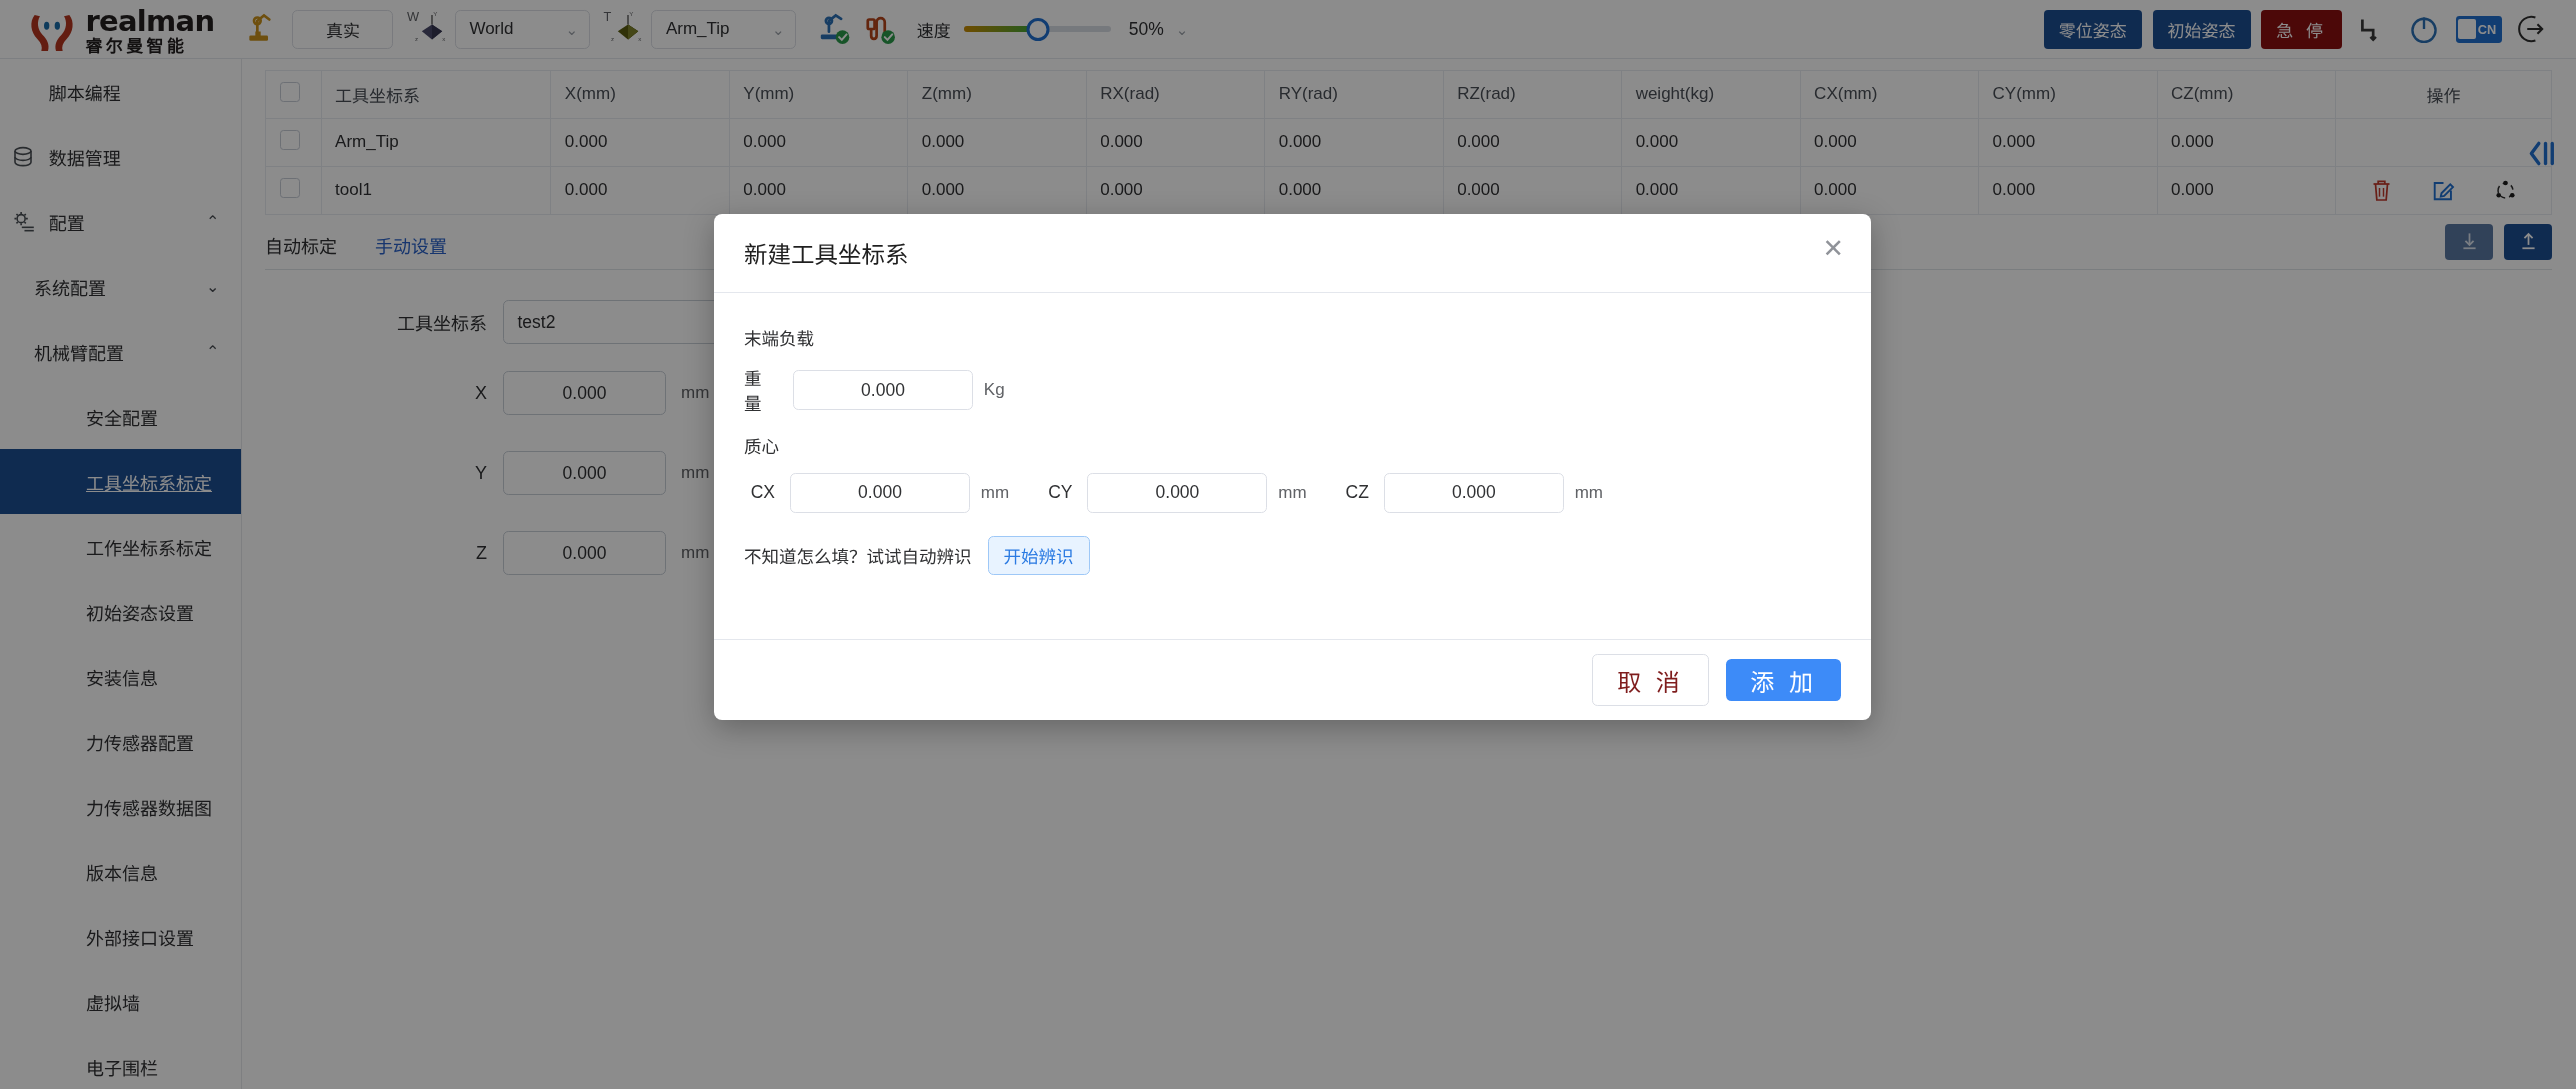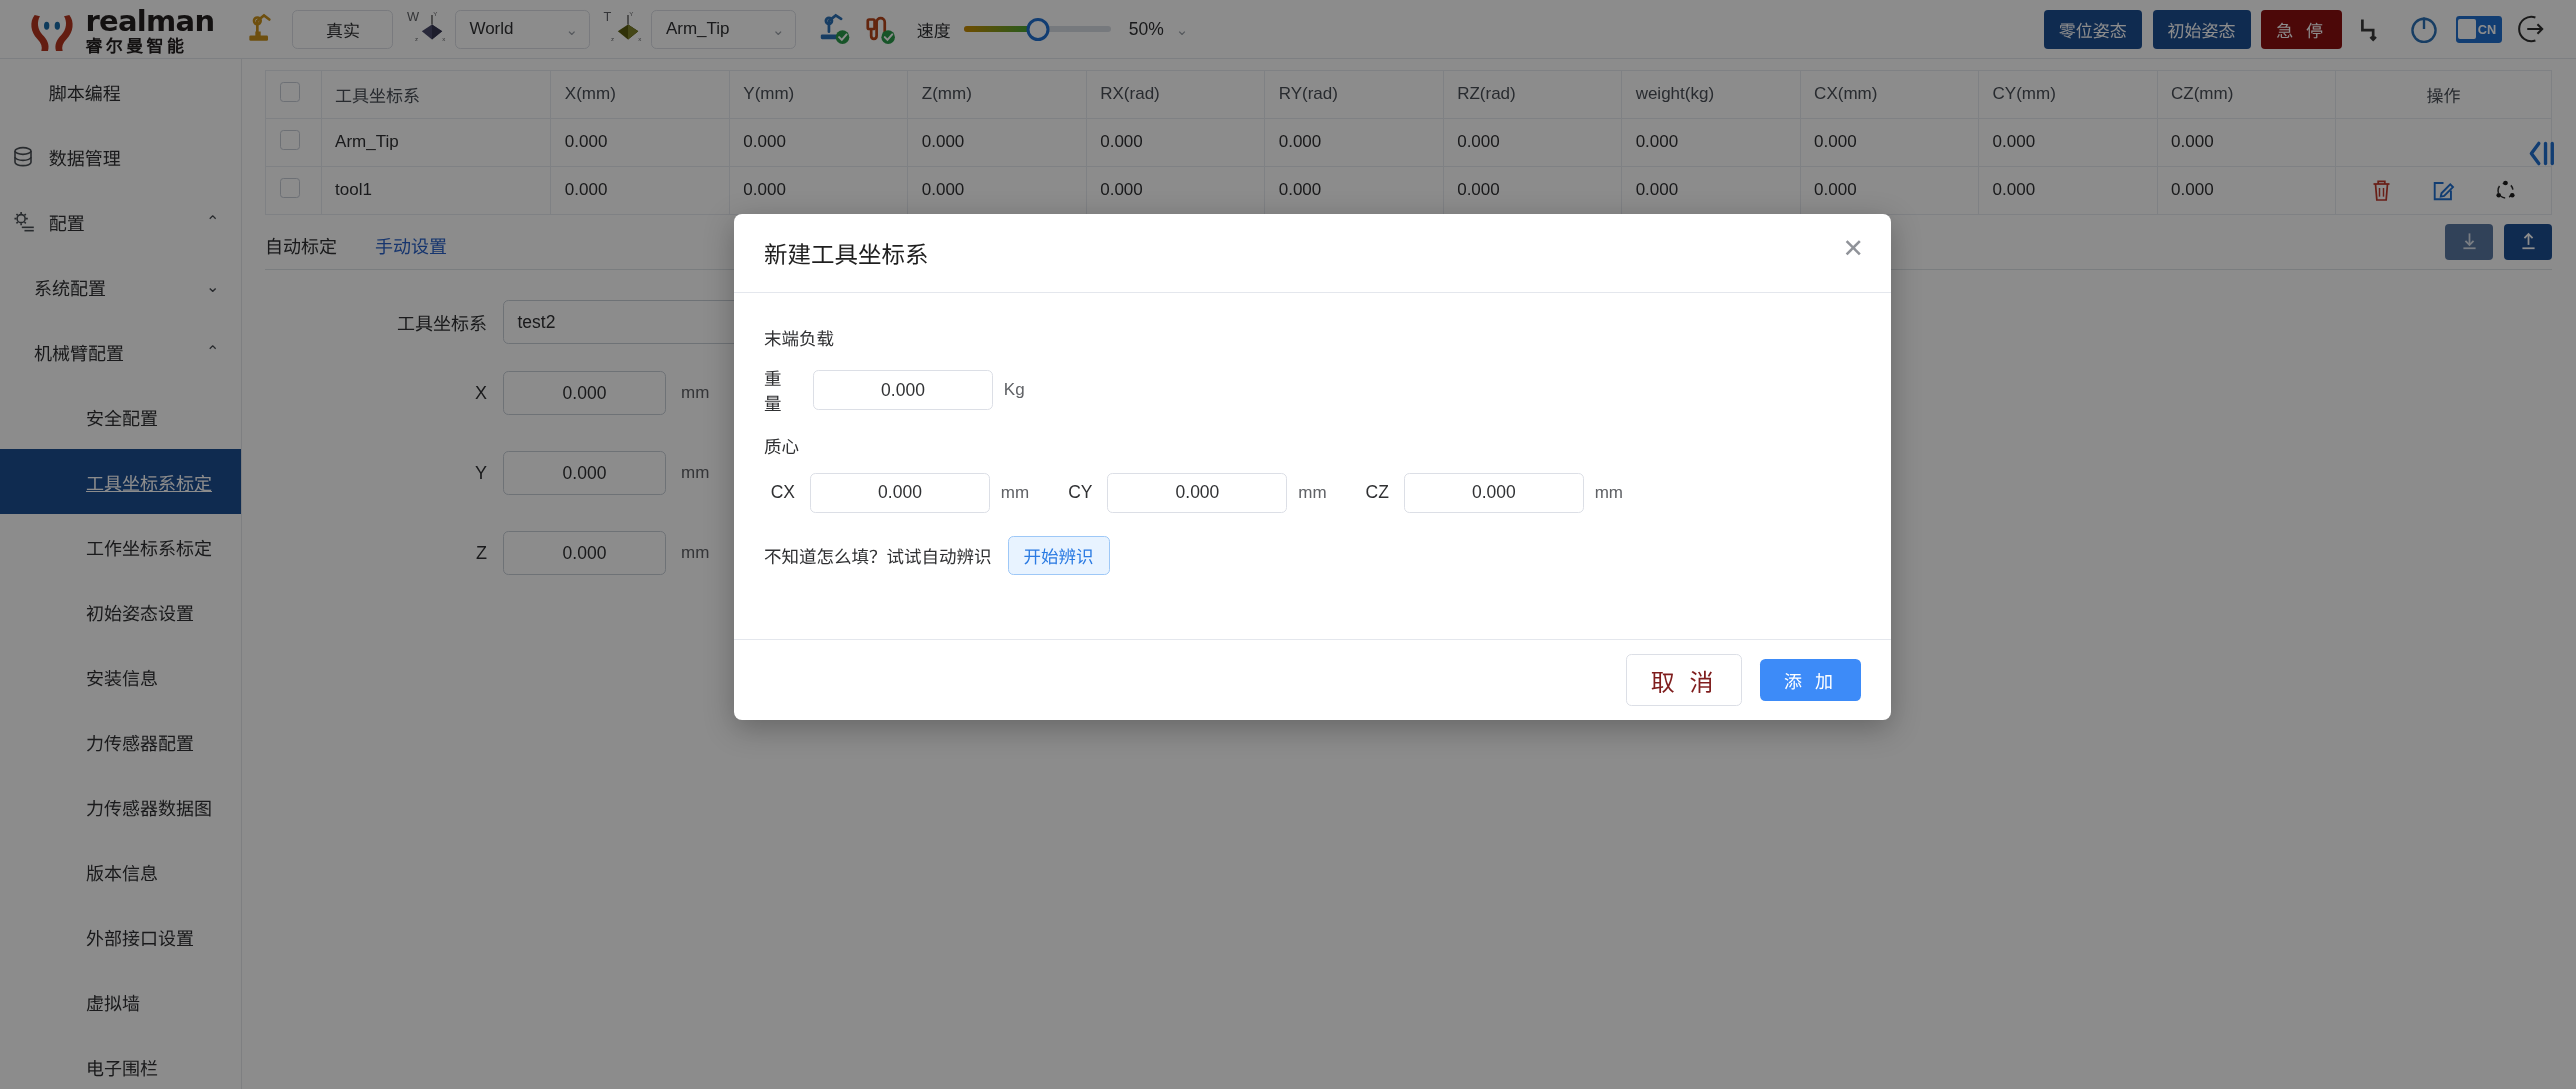--- a/index.html
+++ b/index.html
@@ -119,21 +119,21 @@
   .frow { display: flex; align-items: center; margin-top: 32px; }
   .flabel { font-size: 18px; color: #303133; text-align: right; }
   .finput {
     height: 44px; border: 0.7px solid #c9cfd8; border-radius: 5.4px; background: #fff;
     font-size: 17.5px; color: #303133; padding: 0 13.5px; display: flex; align-items: center; justify-content: center;
   }
   .funit { font-size: 17px; color: #606266; margin-left: 15px; }
 
   
   .modal {
-    position: absolute; left: 734px; top: 214px; width: 1157px; height: 506px;
+    position: absolute; left: 714px; top: 214px; width: 1157px; height: 506px;
     background: #fff; border-radius: 8px; z-index: 100;
     box-shadow: 0 8px 30px rgba(0,0,0,0.28); display: flex; flex-direction: column;
   }
   .modal-head { height: 79px; border-bottom: 0.7px solid #e4e7ed; display: flex; align-items: center;
                 padding: 0 30px; position: relative; }
   .modal-title { font-size: 23.5px; color: #1f1f1f; font-weight: 400; }
   .modal-close { position: absolute; right: 27px; top: 21.5px; font-size: 25.6px; color: #909399;
                  cursor: pointer; line-height: 1; font-family: "DejaVu Sans", sans-serif; }
   .modal-body { flex: 1; padding: 23px 30px 0 30px; }
   .m-section { font-size: 17.5px; color: #303133; margin-top: 9.4px; }
@@ -143,21 +143,21 @@
              font-size: 17.5px; color: #303133; display: flex; align-items: center; justify-content: center; }
   .m-unit { font-size: 17px; color: #606266; margin-left: 10.8px; }
   .hint-text { font-size: 17.5px; color: #303133; }
   .ident-btn { background: #e8f3ff; border: 0.7px solid #9ec8f7; color: #2a7ae2; font-size: 17.5px;
                border-radius: 5.4px; height: 39px; padding: 0 15px; margin-left: 16px; cursor: pointer; }
   .warn-text { color: #d9540d; font-size: 17.5px; margin-top: 21.5px; line-height: 1.4; }
   .modal-foot { height: 81px; border-top: 0.7px solid #e4e7ed; display: flex; align-items: center;
                 justify-content: flex-end; padding-right: 30px; gap: 17.5px; }
   .btn-cancel { background: #fff; border: 0.7px solid #dcdfe6; color: #7f1d1d; font-size: 24px;
                 border-radius: 5.4px; height: 52px; padding: 0 24px; cursor: pointer; letter-spacing: 4px; }
-  .btn-confirm { background: #3d8bf8; border: none; color: #fff; font-size: 18px;
+  .btn-confirm { background: #3d8bf8; border: none; color: #fff; font-size: 24px;
                  border-radius: 5.4px; height: 42px; padding: 0 24px; cursor: pointer; letter-spacing: 4px; }
 </style>
 </head>
 <body>
 
 <div id="page-root">
 
   <div class="topbar">
 
     <div class="logo-wrap">

